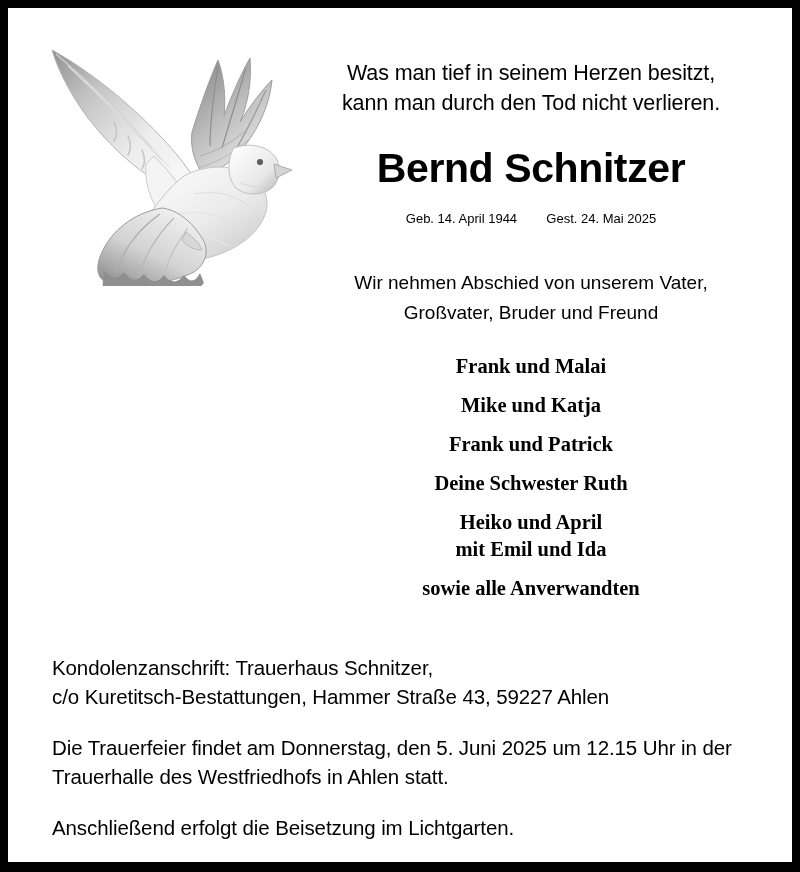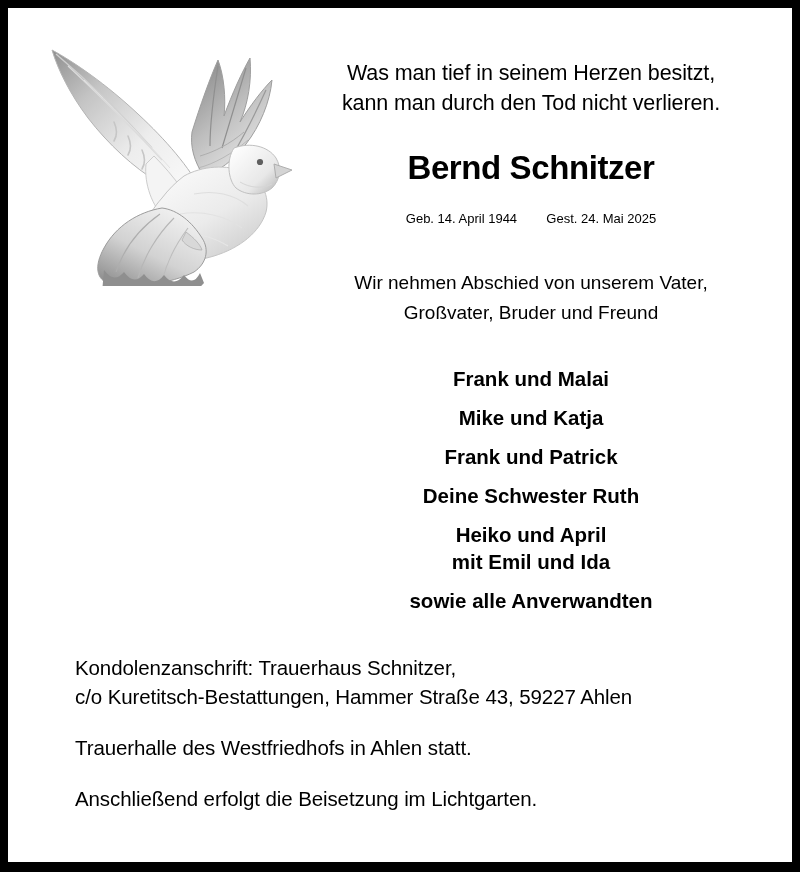--- a/index.html
+++ b/index.html
@@ -63,21 +63,21 @@
     font-size: 21.5px;
     line-height: 30px;
     font-weight: 400;
     letter-spacing: -0.1px;
   }
   .epigraph .line { display: block; }
 
   .deceased-name {
     margin: 0;
     padding-top: 26px;
-    font-size: 33px;
+    font-size: 41px;
     line-height: 48px;
     font-weight: 700;
     letter-spacing: -0.4px;
   }
 
   .life-dates {
     margin: 0;
     padding-top: 13px;
     font-size: 13px;
     line-height: 27px;
@@ -91,43 +91,43 @@
   .farewell {
     margin: 0;
     padding-top: 36px;
     font-size: 19px;
     line-height: 30px;
     font-weight: 400;
   }
   .farewell .line { display: block; }
 
   .mourners {
-    margin: 12px;
+    margin: 0;
     padding: 0;
     list-style: none;
     padding-top: 25px;
+    font-family: Liberation Serif, serif;
   }
   .mourner-group {
     font-size: 20.5px;
     line-height: 27px;
     font-weight: 700;
     margin-bottom: 12px;
   }
   .mourner-group:last-child { margin-bottom: 0; }
   .mourner-group .line { display: block; }
 
   
   .footer-block {
     position: absolute;
     left: 44px;
     top: 645px;
     width: 706px;
     text-align: left;
     color: #000000;
-    margin-left: 23px;
   }
   .footer-para {
     margin: 0 0 22px 0;
     font-size: 20.5px;
     line-height: 29px;
     font-weight: 400;
     letter-spacing: -0.1px;
   }
   .footer-para:last-child { margin-bottom: 0; }
   .footer-para .line { display: block; }
@@ -272,20 +272,21 @@
         </li>
       </ul>
     </div>
 
     <div class="footer-block">
       <p class="footer-para">
         <span class="line">Kondolenzanschrift: Trauerhaus Schnitzer,</span>
         <span class="line">c/o Kuretitsch-Bestattungen, Hammer Straße 43, 59227 Ahlen</span>
       </p>
       <p class="footer-para">
+        <span class="line">Die Trauerfeier findet am Donnerstag, den 5. Juni 2025 um 12.15 Uhr in der</span>
         <span class="line">Trauerhalle des Westfriedhofs in Ahlen statt.</span>
       </p>
       <p class="footer-para">
         <span class="line">Anschließend erfolgt die Beisetzung im Lichtgarten.</span>
       </p>
     </div>
 
   </div>
 </div>
 

